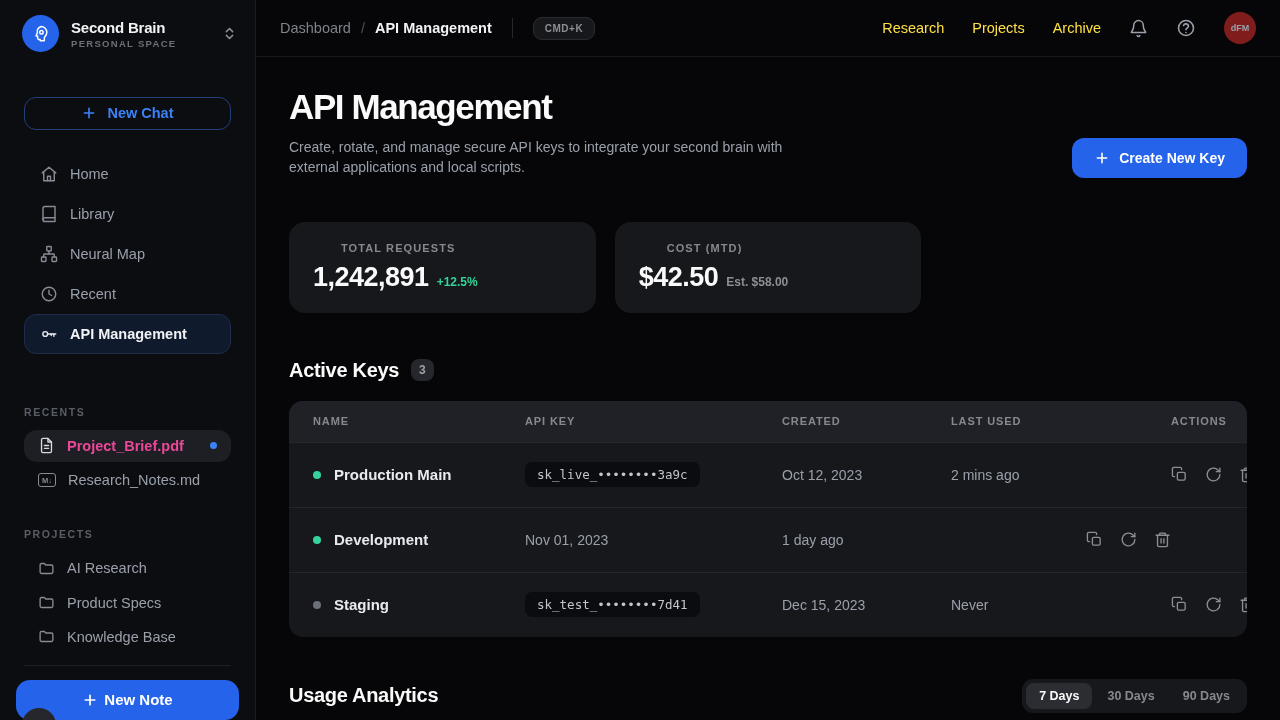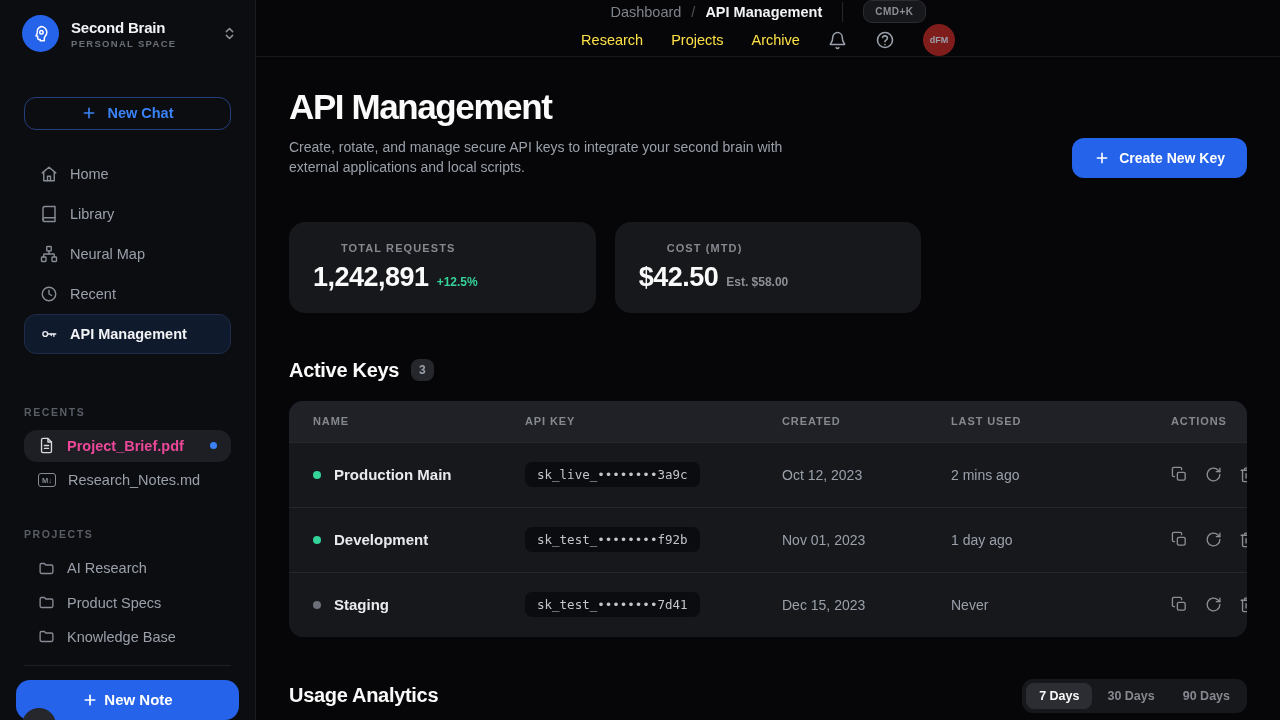--- a/index.html
+++ b/index.html
@@ -28,21 +28,21 @@
   .side-item.active-file { background:#1e1f24; color:#ec4899; font-weight:700; }
   .side-item.active-file .si-icon { color:#d8dadd; }
   .blue-dot { width:7px; height:7px; border-radius:50%; background:#3b82f6; margin-left:auto; }
   .md-badge { width:18px; height:14px; border:1.4px solid #868b94; border-radius:3px; font-size:7.5px; font-weight:700; color:#868b94; display:flex; align-items:center; justify-content:center; letter-spacing:0; }
   .sidebar-divider { margin:12px 24px 0; border-top:1px solid #1f2025; }
   .new-note { margin:14px 16px 0; height:40px; border-radius:14px; border:none; background:#2563eb; color:#fff; font-family:inherit; font-size:15px; font-weight:700; display:flex; align-items:center; justify-content:center; gap:6px; cursor:pointer; flex:none; }
   .side-avatar { position:absolute; left:22px; bottom:-22px; width:34px; height:34px; border-radius:50%; background:#26272c; }
 
   
   .main { flex:1; display:flex; flex-direction:column; min-width:0; }
-  .topbar { height:57px; border-bottom:1px solid #18191d; display:flex; align-items:center; justify-content:space-between; padding:0 24px;flex-direction:column; }
+  .topbar { height:57px; border-bottom:1px solid #18191d; display:flex; align-items:center; justify-content:space-between; padding:0 24px; }
   .breadcrumb { display:flex; align-items:center; gap:10px; font-size:14.5px; }
   .bc-root { color:#7d828b; cursor:pointer; }
   .bc-sep { color:#4d5158; }
   .bc-current { color:#f2f3f5; font-weight:700; }
   .tb-vdivider { width:1px; height:20px; background:#26272c; margin:0 10px; }
   .kbd { background:#17181c; border:1px solid #2b2c31; color:#8b8e94; font-size:10px; font-weight:700; letter-spacing:0.5px; padding:5px 11px; border-radius:9px; cursor:pointer; }
   .topnav { display:flex; align-items:center; gap:28px; }
   .topnav a { color:#fde047; font-size:14.5px; text-decoration:none; cursor:pointer; }
   .icon-btn { background:none; border:none; color:#9aa0aa; display:flex; cursor:pointer; padding:0; }
   .avatar { width:32px; height:32px; border-radius:50%; background:#7f1d1d; color:#9aa0aa; font-size:9px; font-weight:700; display:flex; align-items:center; justify-content:center; cursor:pointer; }
@@ -355,21 +355,20 @@
                 </span>
               </button>
           </div>
         </div>
 
         <div class="trow">
           <div class="name-cell">
             <span class="dot green"></span>
             <span>Development</span>
           </div>
-          <div><span class="key-chip">sk_test_••••••••f92b</span></div>
           <div class="cell-muted">Nov 01, 2023</div>
           <div class="cell-muted">1 day ago</div>
           <div class="actions-cell">
             <button class="icon-btn">
                 <span>
                   <svg width="17" height="17" viewBox="0 0 24 24" fill="none" stroke="currentColor" stroke-width="1.9" stroke-linecap="round" stroke-linejoin="round">
                     <rect x="9" y="9" width="11" height="11" rx="2"></rect>
                     <path d="M5 15H4a2 2 0 0 1-2-2V4a2 2 0 0 1 2-2h9a2 2 0 0 1 2 2v1"></path>
                   </svg>
                 </span>

